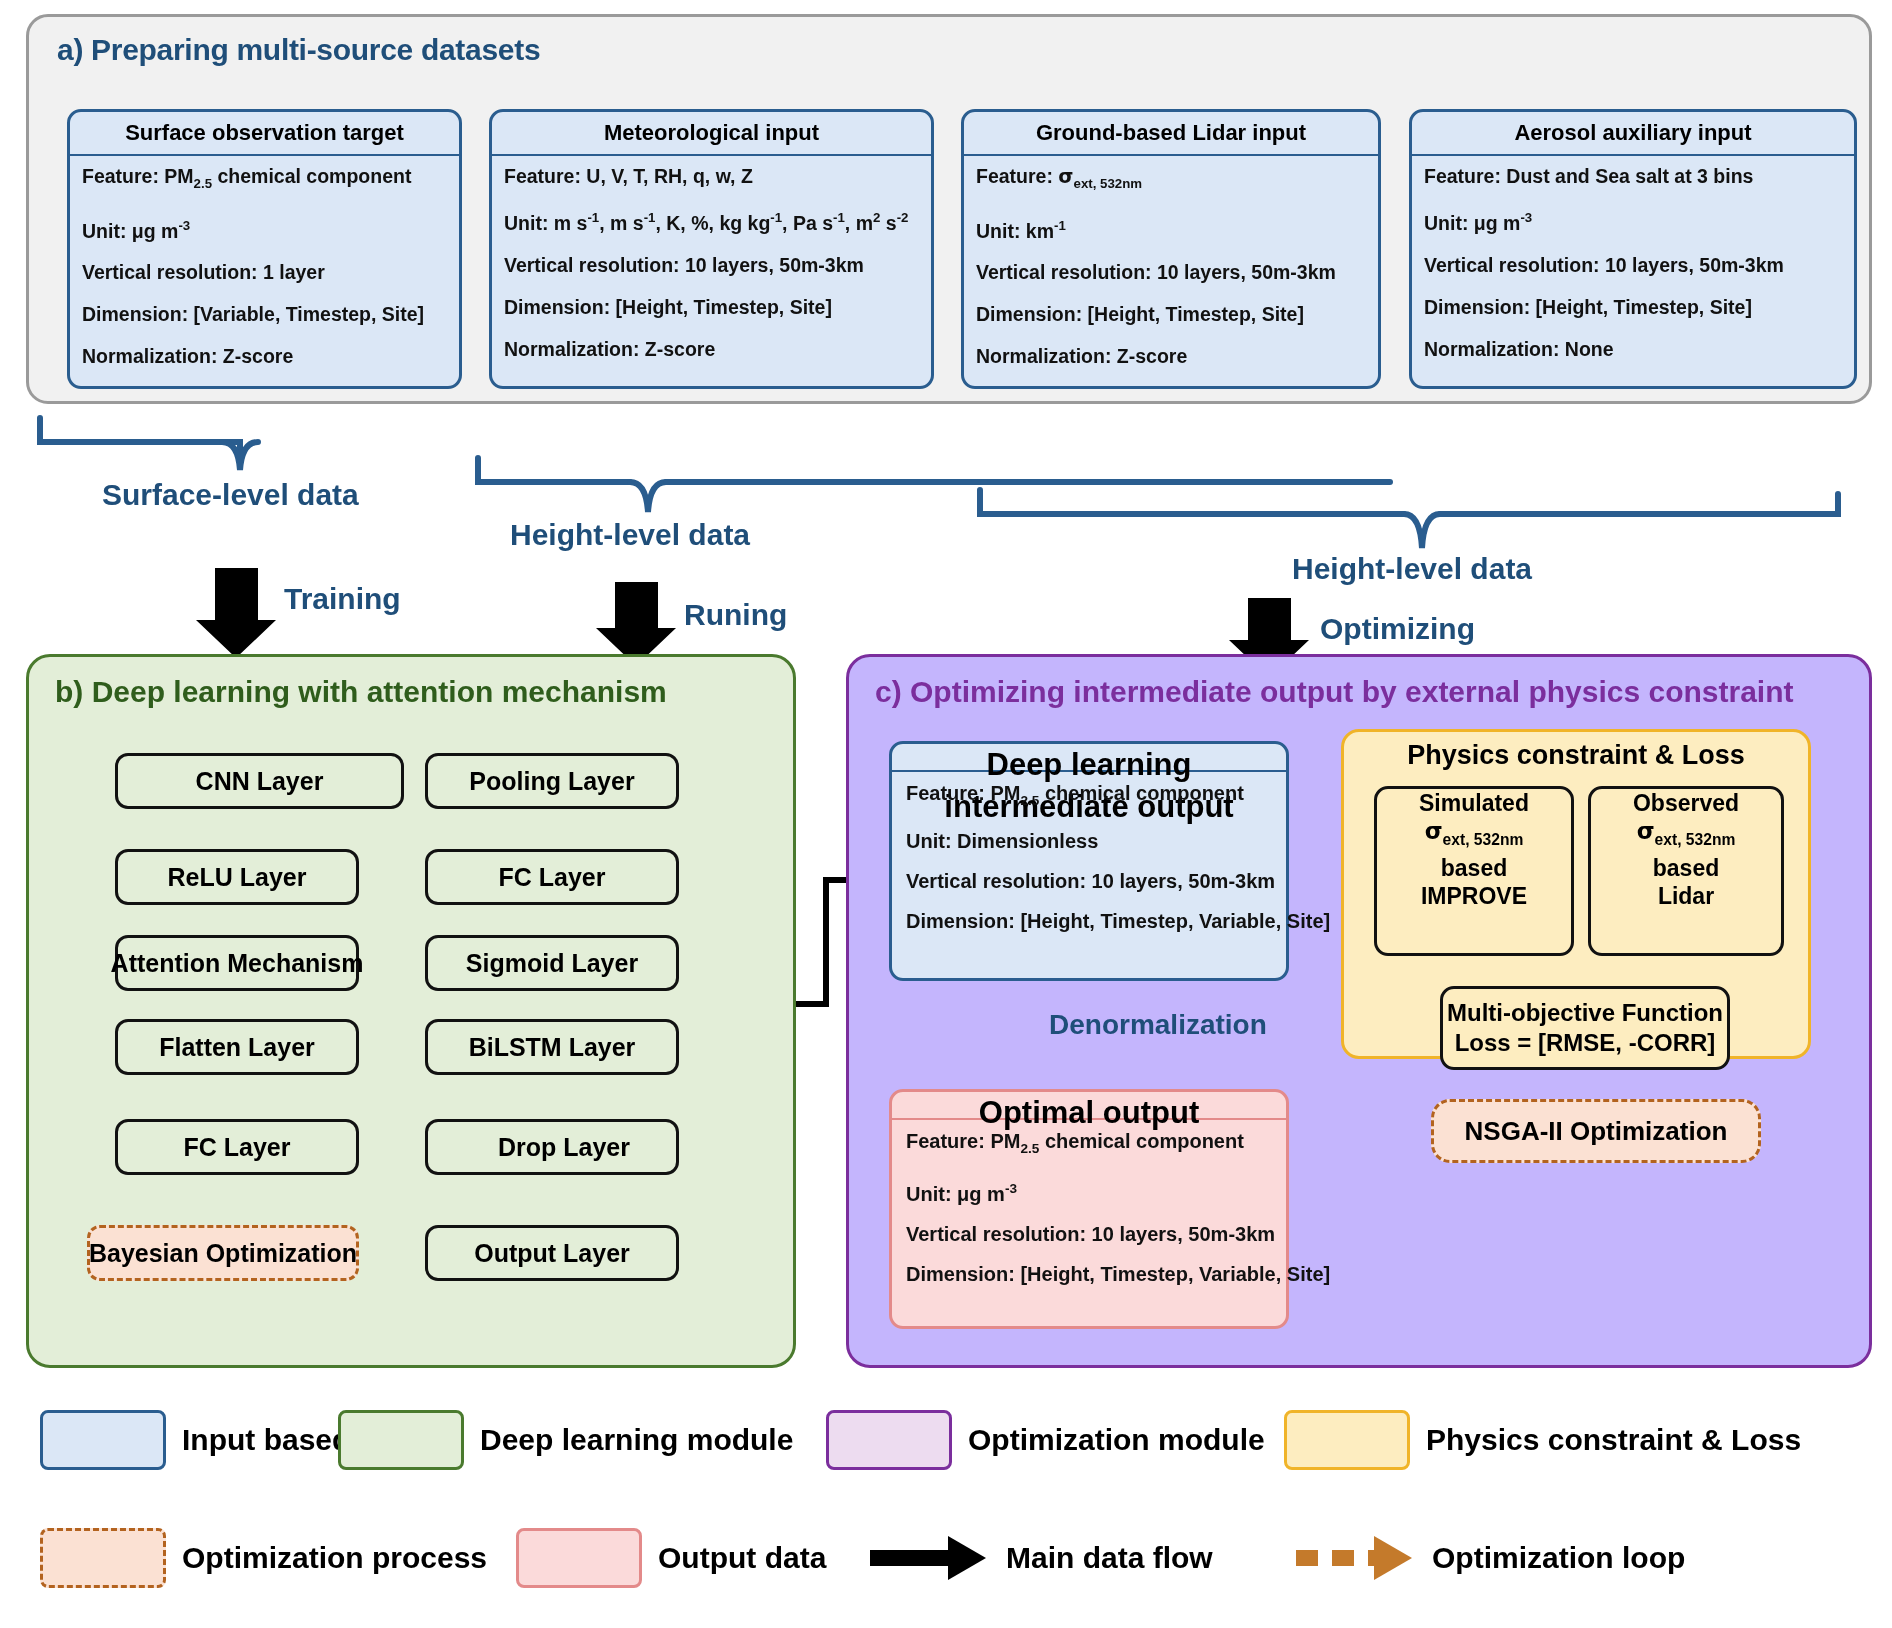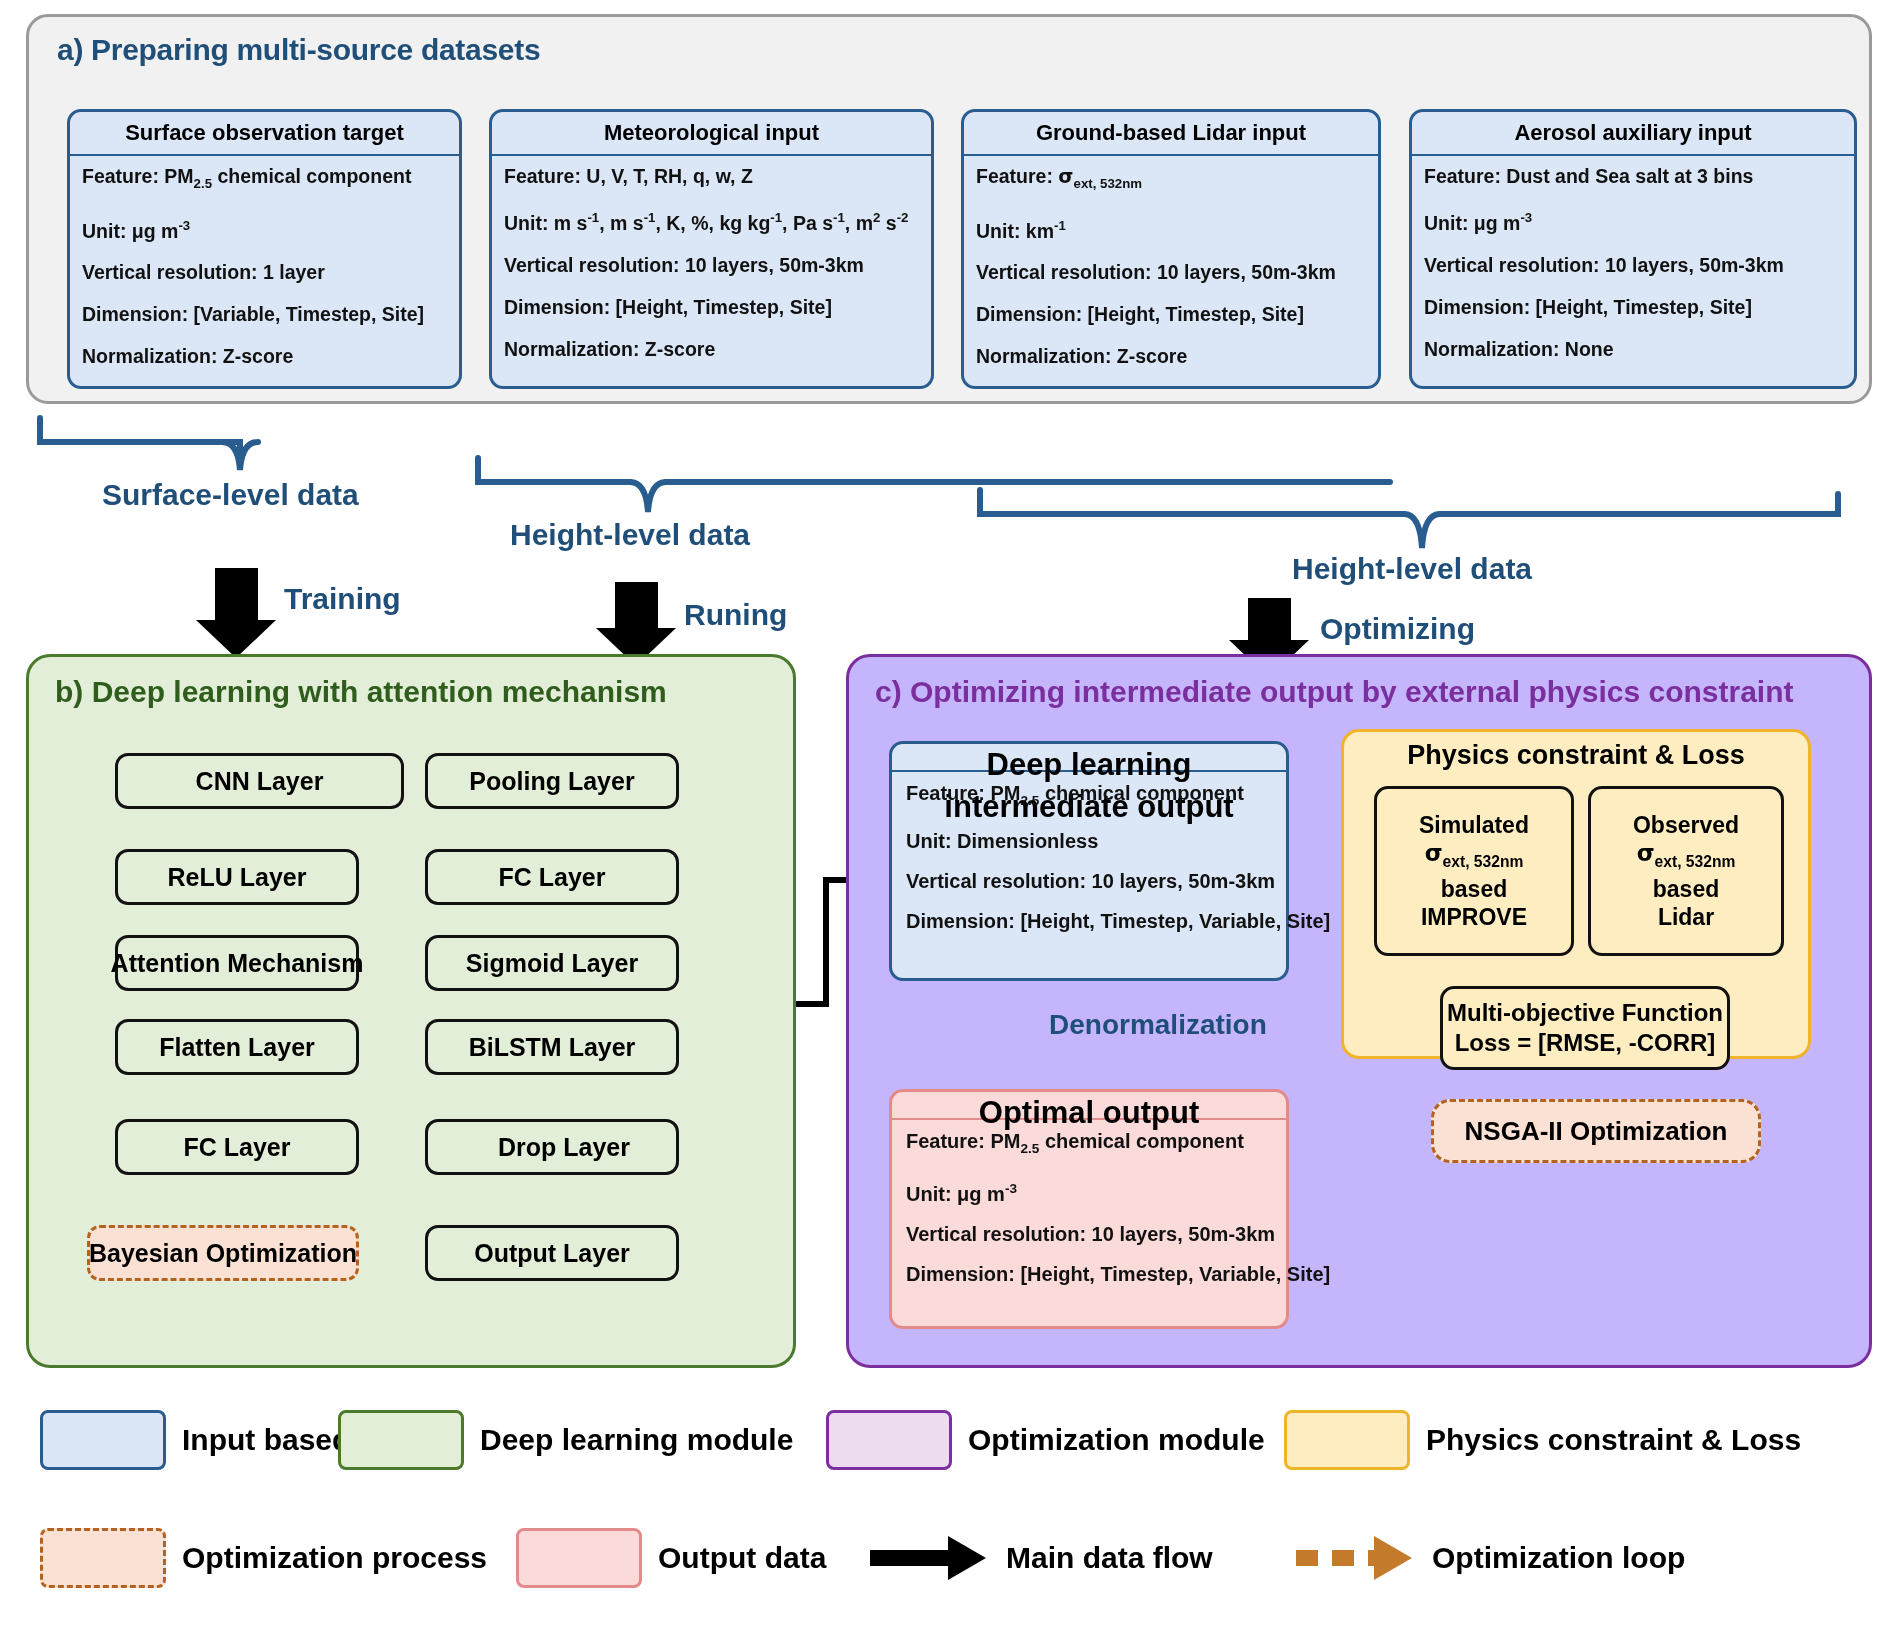--- a/index.html
+++ b/index.html
@@ -114,21 +114,21 @@
   .phys-box {
     position: absolute; background: #fdedc0; border: 3px solid #f0b429; border-radius: 18px;
   }
   .phys-title {
     position: absolute; left: 0; right: 0; top: 8px; text-align: center;
     font-size: 27px; font-weight: bold; color: #000;
     font-family: "Liberation Sans Narrow", "Liberation Sans", sans-serif;
   }
   .phys-sub {
     position: absolute; background: #fdedc0; border: 3px solid #111; border-radius: 14px;
-    display: flex; flex-direction: column; align-items: center; justify-content: center;
+    display: flex; flex-direction: column; align-items: center; 
     font-size: 23px; font-weight: bold; color: #000; line-height: 28px; text-align: center;
     font-family: "Liberation Sans Narrow", "Liberation Sans", sans-serif;
   }
   .mof-box {
     position: absolute; background: #fdedc0; border: 3px solid #111; border-radius: 14px;
     display: flex; flex-direction: column; align-items: center; justify-content: center;
     font-size: 24px; font-weight: bold; color: #000; line-height: 30px; text-align: center;
     font-family: "Liberation Sans Narrow", "Liberation Sans", sans-serif;
   }
   .nsga-box {

